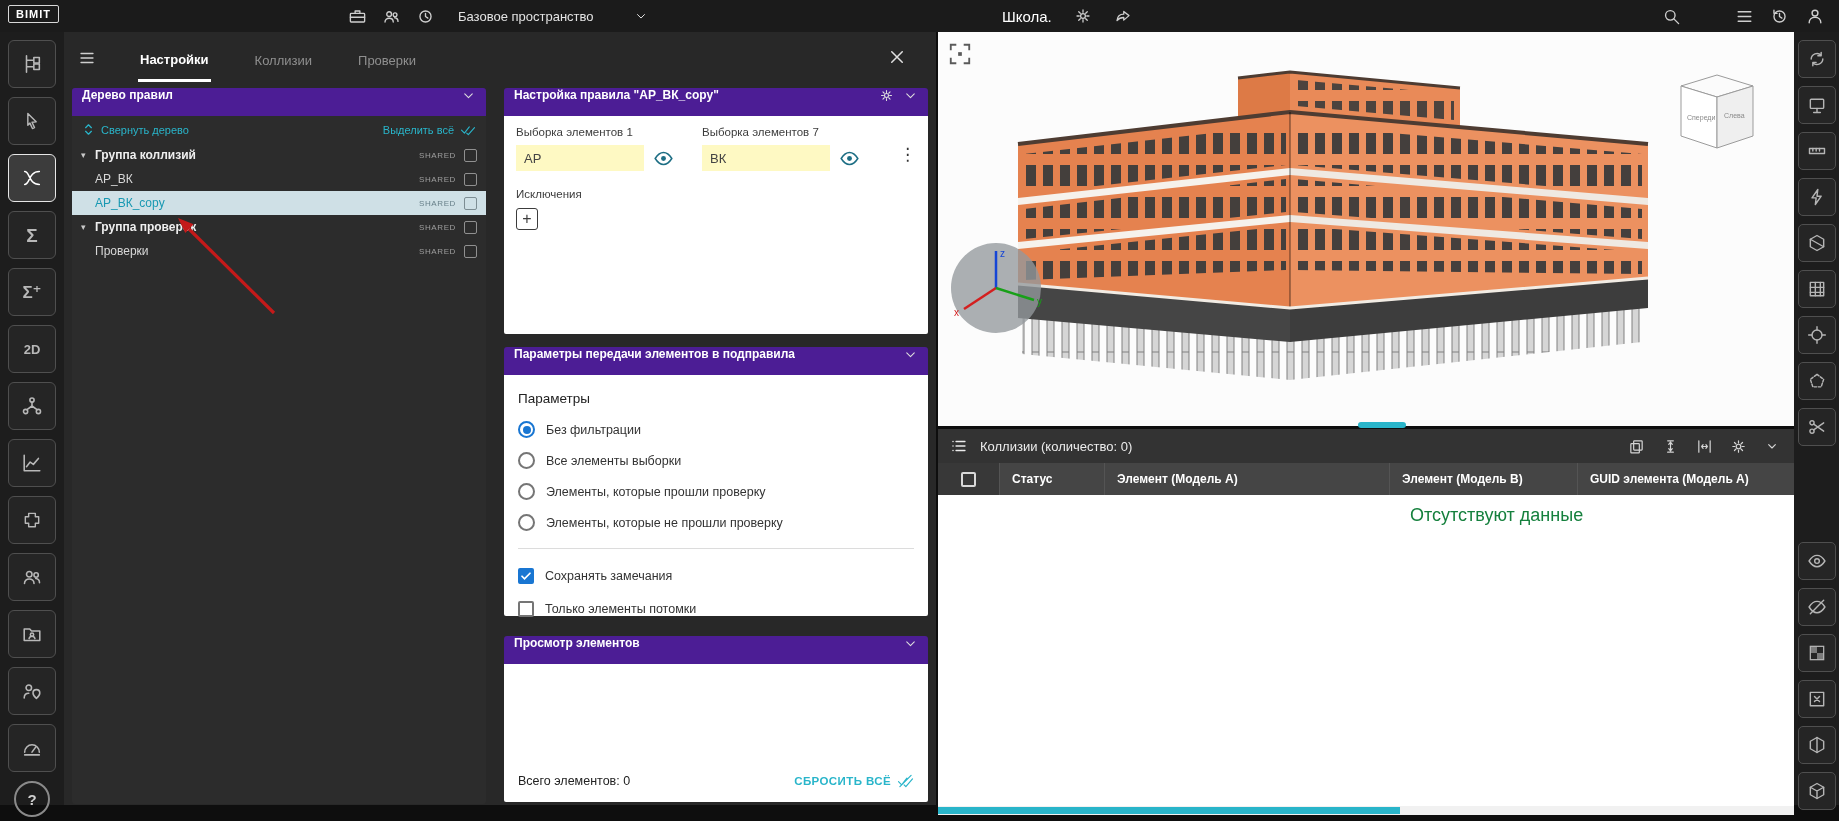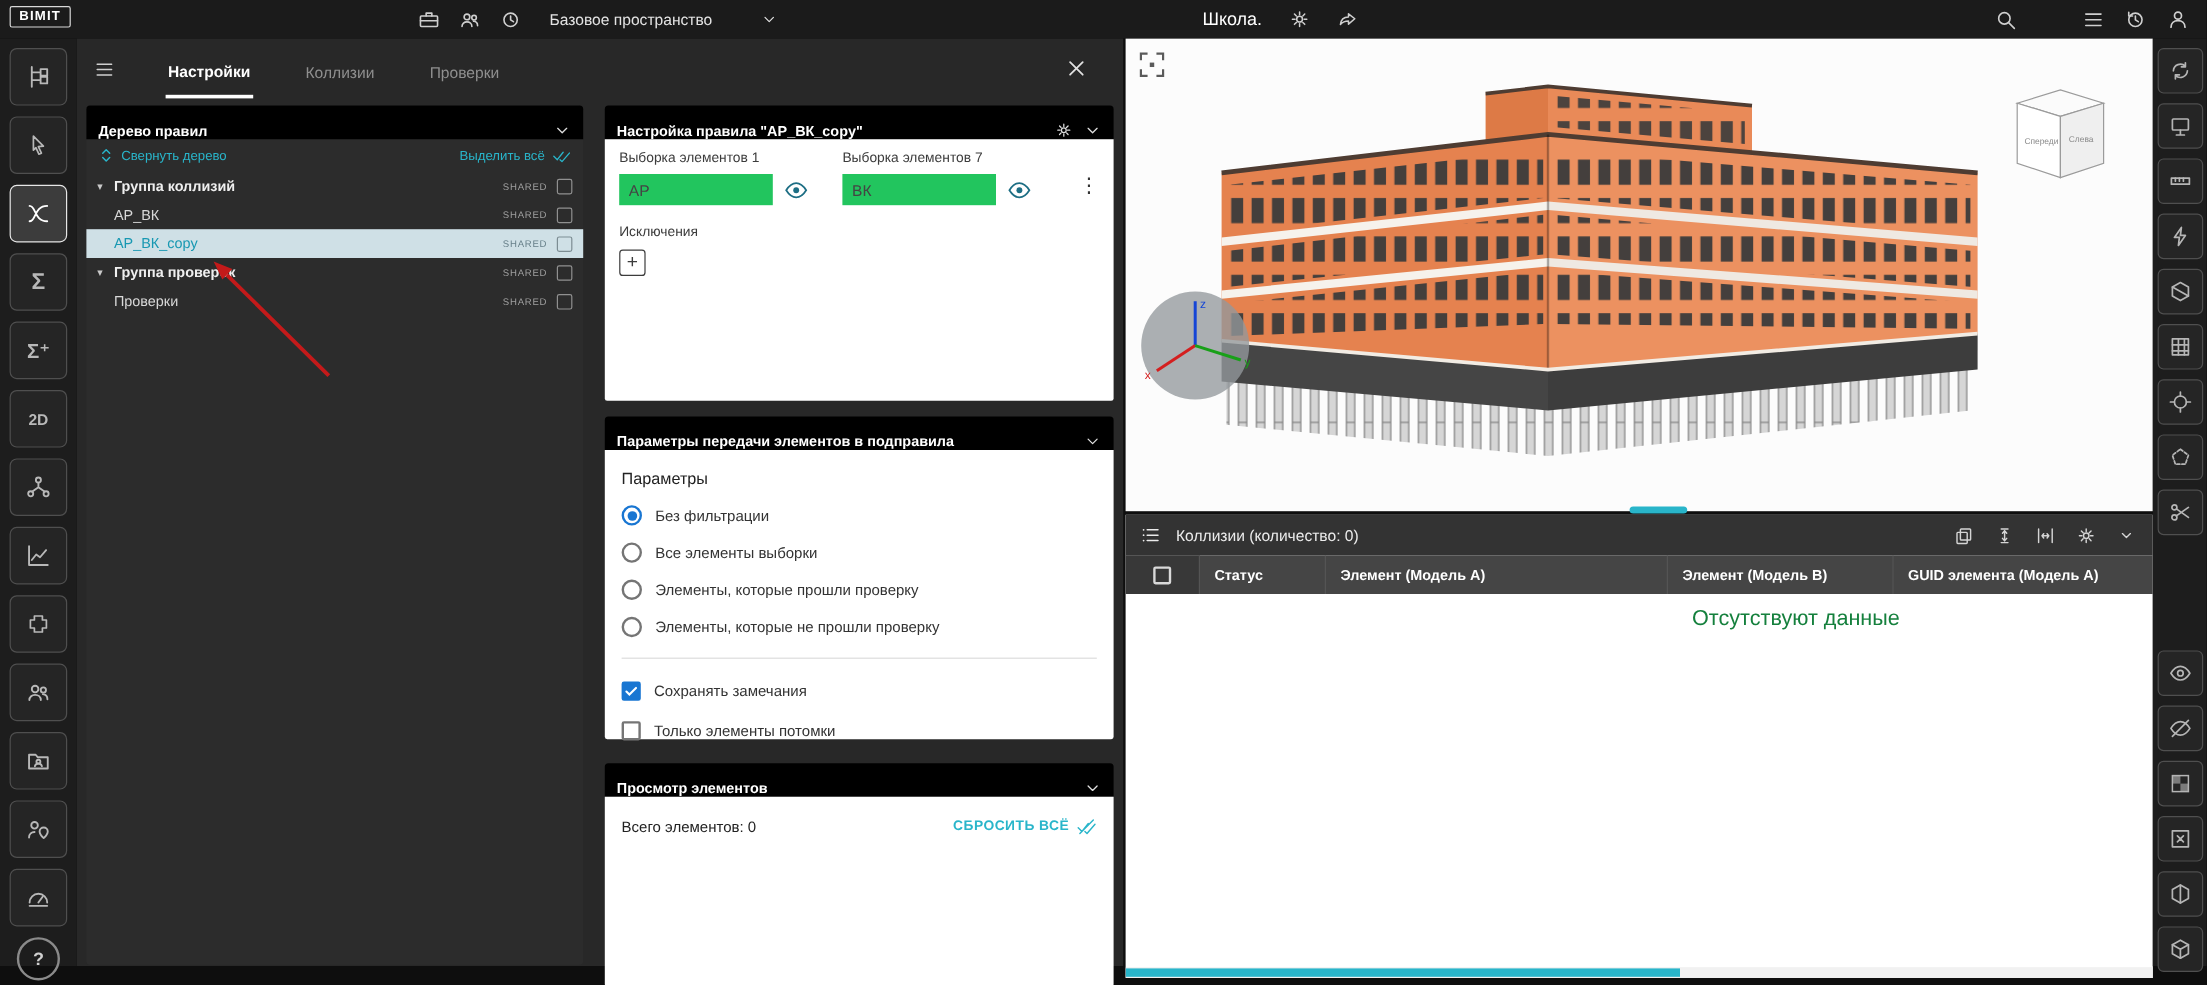--- a/index.html
+++ b/index.html
@@ -22,21 +22,21 @@
   .tb-btn.active{border-color:#e6e6e6;color:#fff;background:#3c3c3c}
   .help-btn{margin-top:auto;margin-bottom:12px;width:32px;height:32px;border:2px solid #8a8a8a;border-radius:50%;color:#cfcfcf;display:flex;align-items:center;justify-content:center;font-size:15px;font-weight:bold;flex:none;cursor:pointer}
   
   .left-panel{position:absolute;left:64px;top:32px;width:872px;height:773px;background:#282828;z-index:10}
   .tabs-row{position:absolute;left:0;top:0;width:100%;height:52px;display:flex;align-items:center}
   .panel-menu{margin-left:14px;color:#cfcfcf}
   .tab{margin-left:42px;font-size:13px;color:#8f8f8f;padding:17px 2px 12px;cursor:pointer}
   .tab:first-of-type{margin-left:32px}
   .tab.active{color:#fff;font-weight:bold;border-bottom:3px solid #fff}
   .close-x{position:absolute;right:30px;top:16px;color:#e0e0e0;cursor:pointer}
-  .panel-header{height:28px;background:#000000;display:flex;align-items:flex-end;padding:0 10px;border-radius:3px 3px 0 0;color:#fff;font-size:12px;font-weight:bold;gap:9px}
+  .panel-header{height:28px;background:#4c1d95;display:flex;align-items:flex-start;padding:0 10px;border-radius:3px 3px 0 0;color:#fff;font-size:12px;font-weight:bold;gap:9px}
   .ph-spacer{flex:1}
   .ph-ic{color:#dedede}
   
   .tree-panel{position:absolute;left:8px;top:56px;width:414px;height:716px;background:#2c2c2c;border-radius:3px;box-sizing:border-box}
   .tree-links{height:27px;display:flex;align-items:center;padding:0 10px;font-size:11px;gap:6px}
   .link{color:#29b5ca;cursor:pointer}
   .tl-spacer{flex:1}
   .tree-row{height:24px;display:flex;align-items:center;padding:0 9px;font-size:12px;color:#d8d8d8;cursor:pointer}
   .tree-row .caret{width:14px;color:#c9c9c9;font-size:9px;flex:none}
   .tree-row .indent{width:14px;flex:none}
@@ -49,38 +49,38 @@
   .tree-row.selected .shared{color:#68808a}
   .tree-row.selected .cb-sm{border-color:#7d8d93}
   
   .rule-col{position:absolute;left:440px;top:56px;width:424px}
   .card{background:#fff;border-radius:0 0 2px 2px;color:#222;box-sizing:border-box}
   .card1{height:218px;padding:10px 12px;position:relative}
   .fields-row{display:flex;align-items:flex-start}
   .field{width:166px;margin-right:20px}
   .field .flabel{font-size:11.5px;color:#3c3c3c;display:block;margin-bottom:7px}
   .input-row{display:flex;align-items:center;gap:7px}
-  .txt-input{width:128px;height:26px;background:#22c55e;border:none;font-size:13px;color:#444;padding:0 8px;font-family:inherit;box-sizing:border-box}
+  .txt-input{width:128px;height:26px;background:#fef9c3;border:none;font-size:13px;color:#444;padding:0 8px;font-family:inherit;box-sizing:border-box}
   .eye-btn{width:24px;height:24px;display:flex;align-items:center;justify-content:center;cursor:pointer}
   .dots{margin-left:auto;font-size:17px;color:#333;padding-top:20px;cursor:pointer;line-height:1}
   .excl-label{font-size:11.5px;color:#3c3c3c;margin-top:17px}
   .plus-btn{margin-top:8px;width:22px;height:22px;border:1.5px solid #3c3c3c;border-radius:3px;display:flex;align-items:center;justify-content:center;font-size:16px;color:#3c3c3c;cursor:pointer;box-sizing:border-box}
   .hdr2{margin-top:13px;border-radius:3px 3px 0 0}
   .card2{height:241px;padding:8px 14px}
   .params-title{font-size:13.5px;color:#222;margin:8px 0 8px}
   .radio-row{display:flex;align-items:center;gap:11px;height:31px;font-size:12.5px;color:#333;cursor:pointer}
   .radio{width:17px;height:17px;border:2px solid #757575;border-radius:50%;box-sizing:border-box;position:relative;flex:none}
   .radio.sel{border-color:#1976d2}
   .radio.sel::after{content:"";position:absolute;left:2.5px;top:2.5px;width:8px;height:8px;border-radius:50%;background:#1976d2}
   .pdivider{height:1px;background:#dcdcdc;margin:10px 0}
   .check-row{display:flex;align-items:center;gap:11px;height:33px;font-size:12.5px;color:#333;cursor:pointer}
   .cb{width:16px;height:16px;border:2px solid #757575;border-radius:2px;box-sizing:border-box;flex:none;display:flex;align-items:center;justify-content:center}
   .cb.checked{background:#1976d2;border-color:#1976d2}
   .hdr3{margin-top:20px;border-radius:3px 3px 0 0}
-  .card3{height:158px;padding:14px 14px;display:flex;align-items:flex-start;justify-content:space-between}
+  .card3{height:138px;padding:14px 14px;display:flex;align-items:flex-end;justify-content:space-between}
   .total-label{font-size:12.5px;color:#222;margin-top:4px}
   .reset-link{display:flex;align-items:center;gap:6px;color:#29b5ca;font-size:11.5px;font-weight:bold;letter-spacing:.4px;margin-top:4px;cursor:pointer}
   .red-arrow{position:absolute;left:64px;top:32px;z-index:40;pointer-events:none}
   
   .viewport{position:absolute;left:938px;top:32px;width:856px;height:394px;background:#fcfcfc;overflow:hidden}
   .building{position:absolute;left:0;top:0}
   .fullscreen{position:absolute;left:8px;top:8px;width:28px;height:28px;display:flex;align-items:center;justify-content:center;color:#5a5a5a;cursor:pointer}
   .gizmo{position:absolute;left:6px;top:204px}
   .navcube{position:absolute;left:736px;top:34px;cursor:pointer}
   .divider-handle{position:absolute;left:1358px;top:422px;width:48px;height:6px;background:#29b5ca;border-radius:3px;z-index:25;cursor:row-resize}

